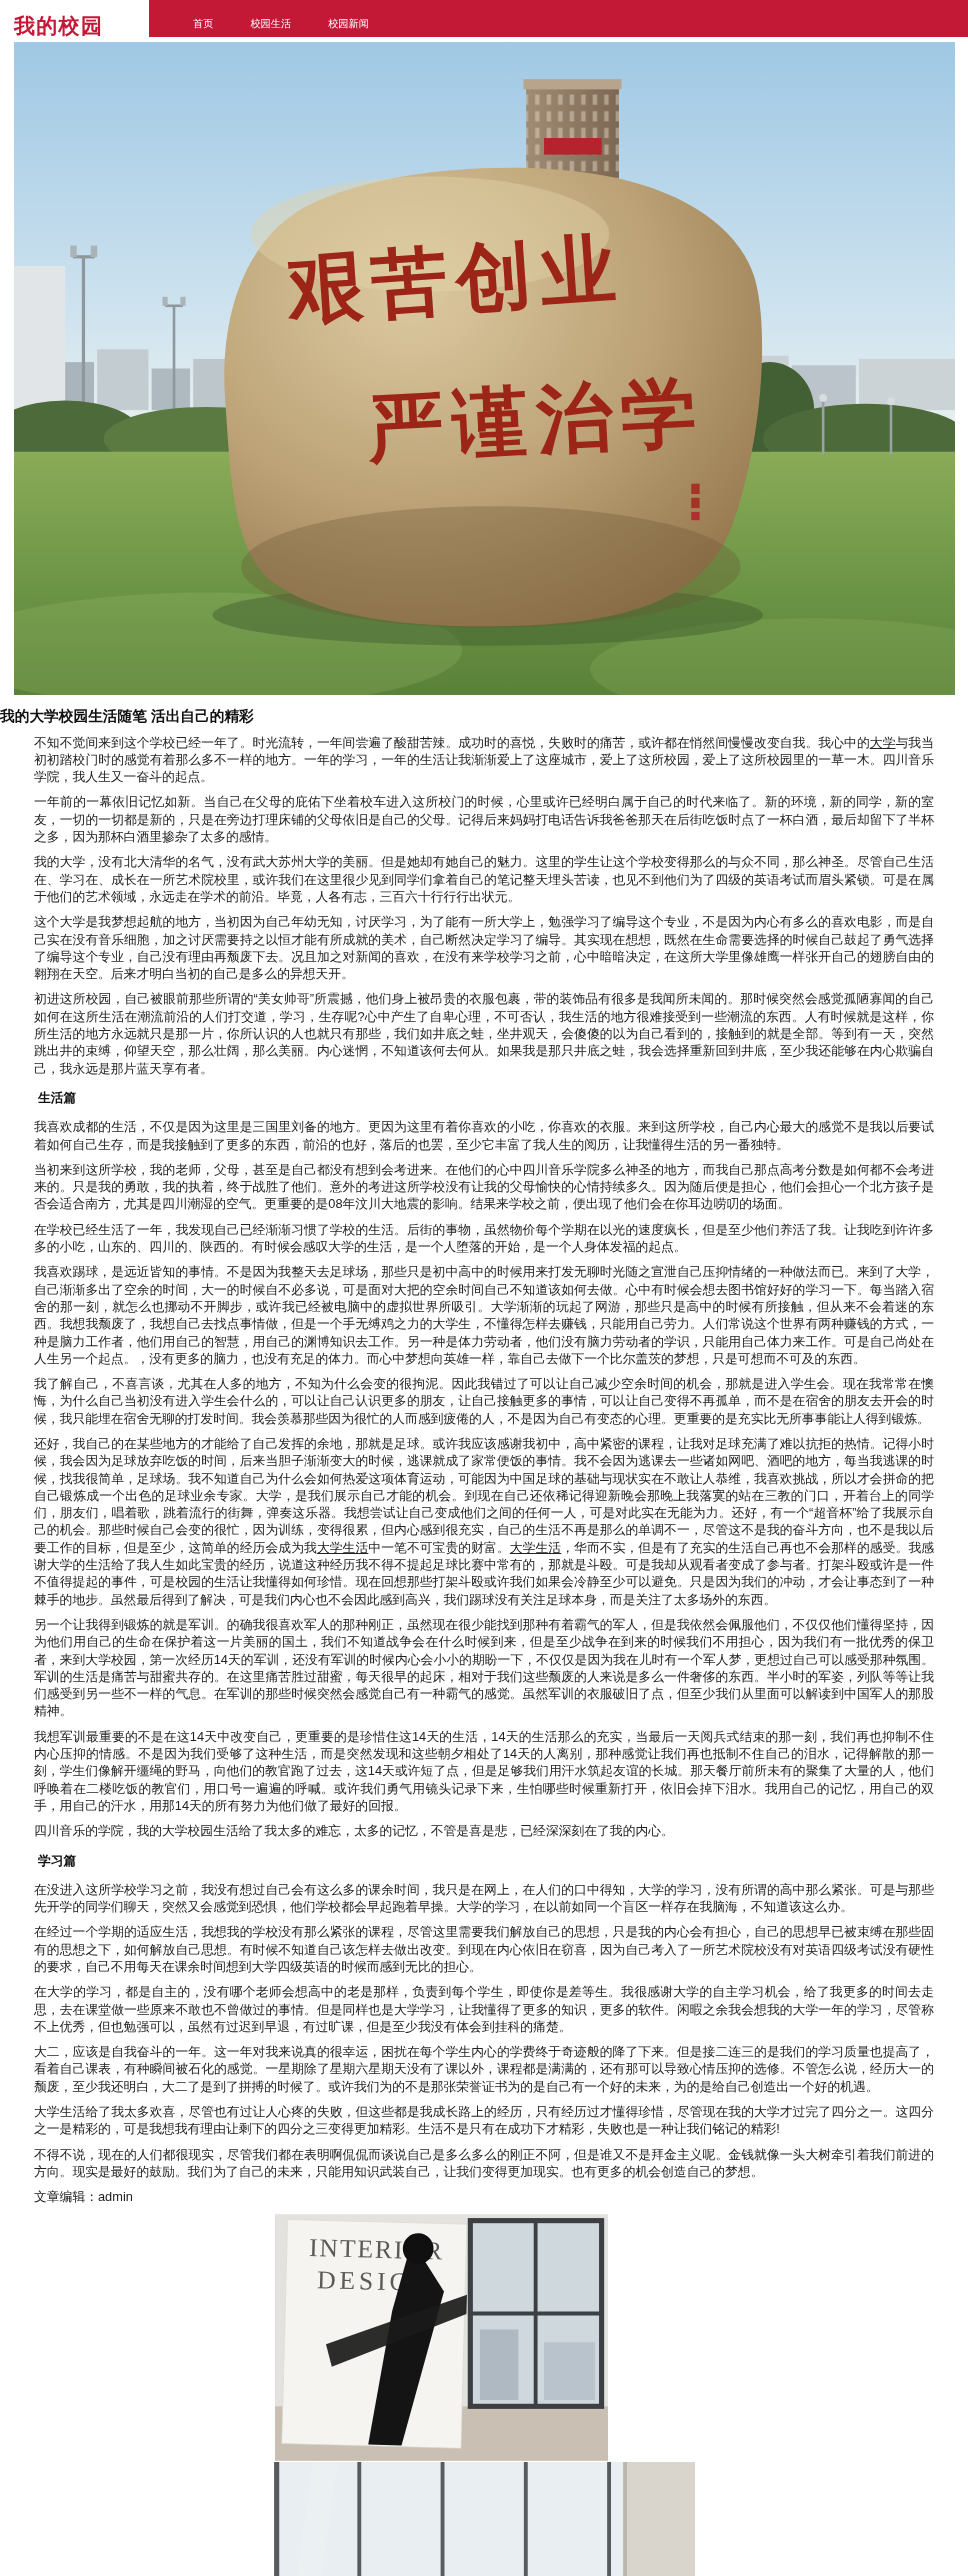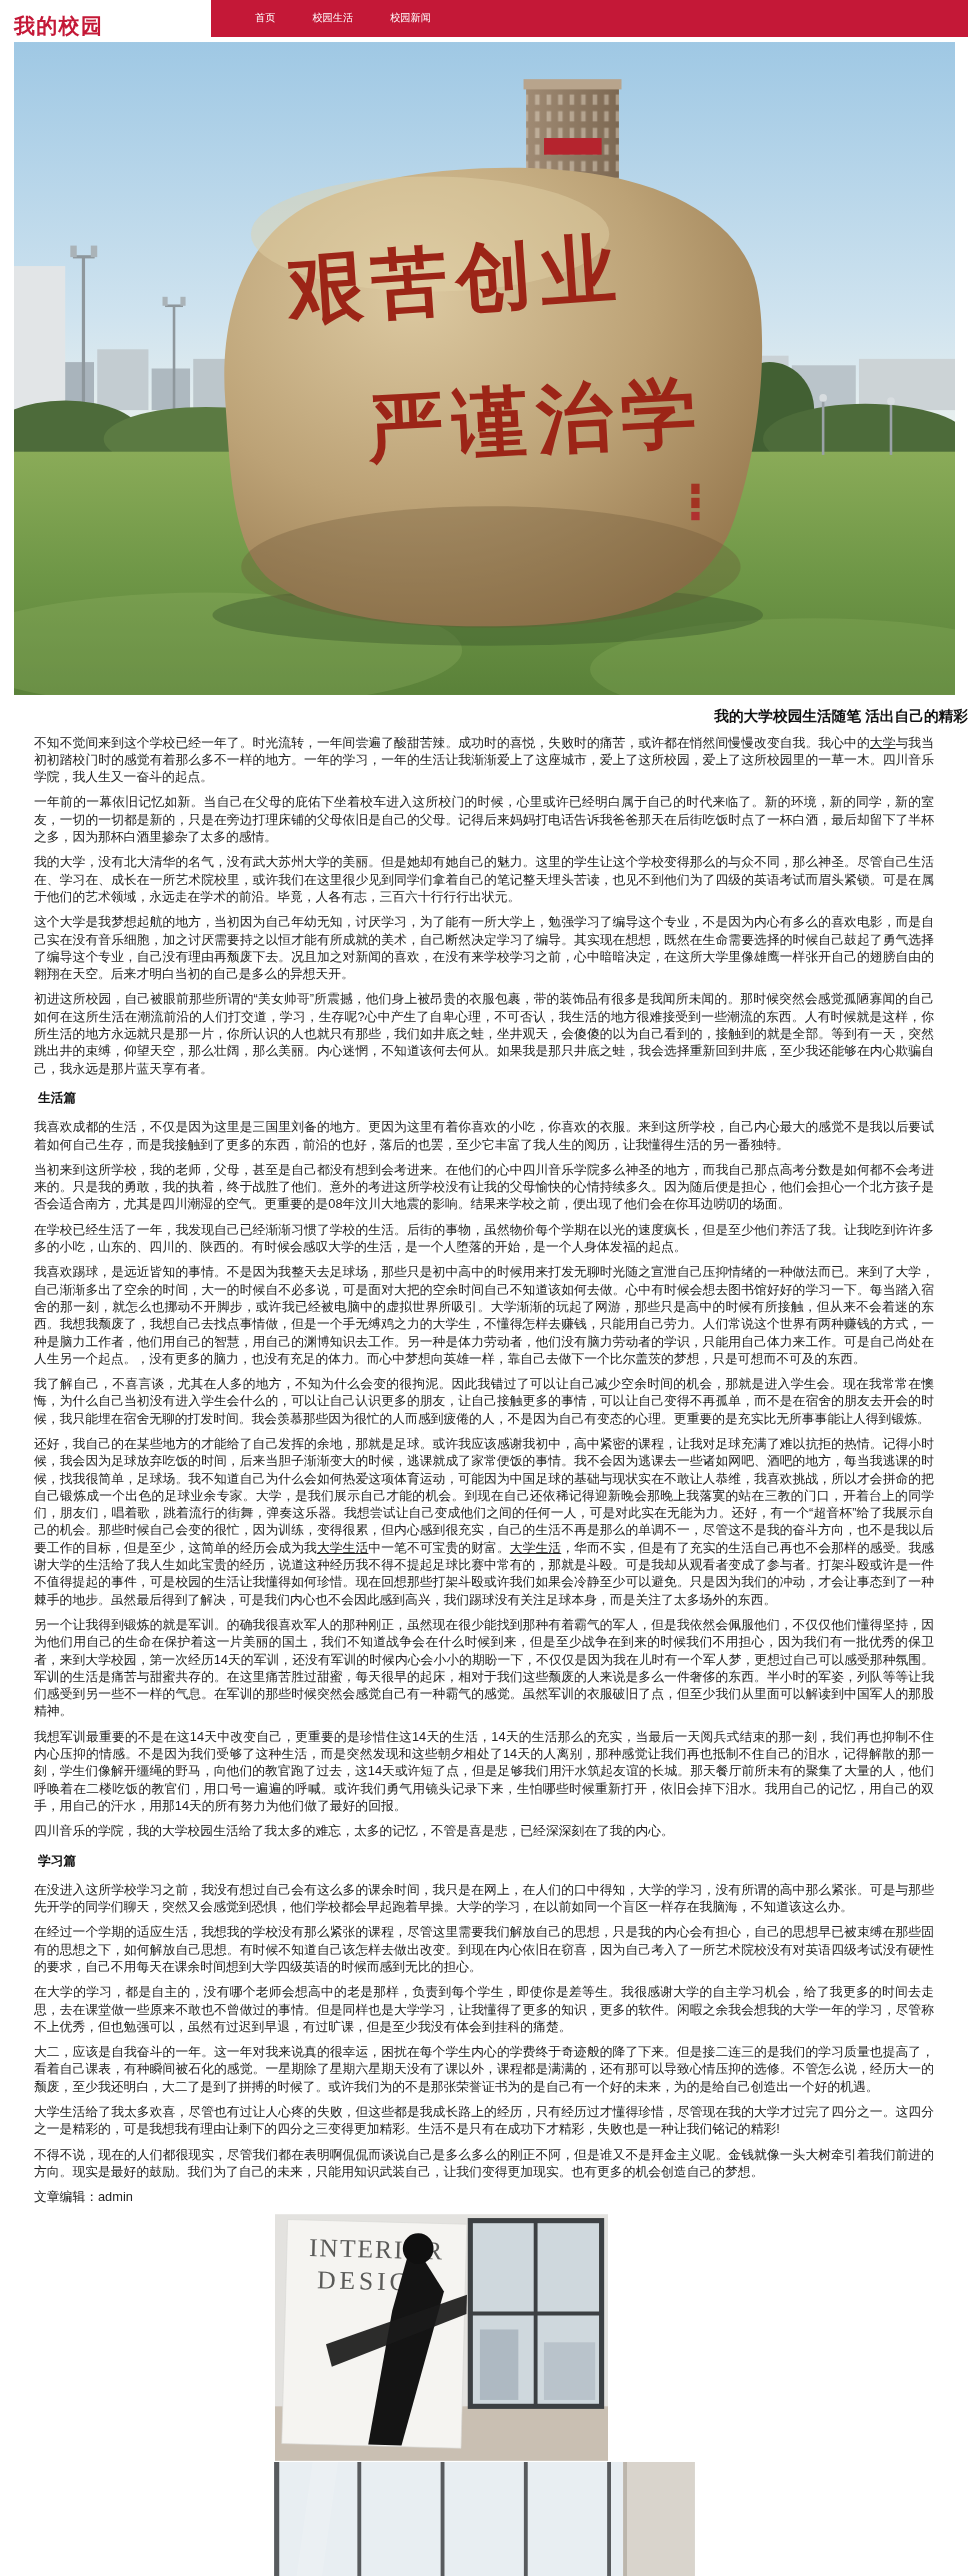--- a/index.html
+++ b/index.html
@@ -1,23 +1,23 @@
 <!DOCTYPE html>
 <html style="font-size:10.2px"><head>
 <meta charset="utf-8">
 <style>
   html,body{margin:0;padding:0}
   body{width:968px;background:#fff;color:#1f1f1f;font-family:"Liberation Sans","DejaVu Sans",sans-serif}
   .header{display:flex;height:37px}
-  .logo-box{width:211px;background:#fff;display:flex;align-items:flex-end;padding:0 0 1.3px 14px;box-sizing:border-box}
+  .logo-box{width:149px;background:#fff;display:flex;align-items:flex-end;padding:0 0 1.3px 14px;box-sizing:border-box}
   .logo{font-size:21px;font-weight:bold;color:#c41837;line-height:1;letter-spacing:1.3px}
-  .nav-bar{flex:1;background:#c41837;display:flex;align-items:flex-end;padding:0 0 12px 44px;box-sizing:border-box;gap:37px}
+  .nav-bar{flex:1;background:#c41837;display:flex;align-items:flex-end;padding:0 0 6px 44px;box-sizing:border-box;gap:37px}
   .nav-item{color:#fff;font-size:10.2px;text-decoration:none;cursor:pointer}
   .hero-wrap{width:941px;margin:5.1px auto 0;line-height:0}
-  h1.title{font-size:14.7px;font-weight:bold;text-align:right;margin:11.5px 0 7.7px;color:#111}
+  h1.title{font-size:14.7px;font-weight:bold;text-align:left;margin:11.5px 0 7.7px;color:#111}
   .article{padding:0 26px;font-size:12.8px;line-height:17.3px;text-align:justify;color:#222}
   .article p{margin:8px}
   .article h3{margin:12px;font-size:12.8px;font-weight:bold;color:#111}
   .inline-link{color:inherit;text-decoration:underline;cursor:pointer}
   .editor{margin:0}
   .photo{display:block}
   #interior-photo{margin:3.8px 0 0 249px}
   #students-photo{margin:1.3px 0 0 248px}
 </style>
 </head>

